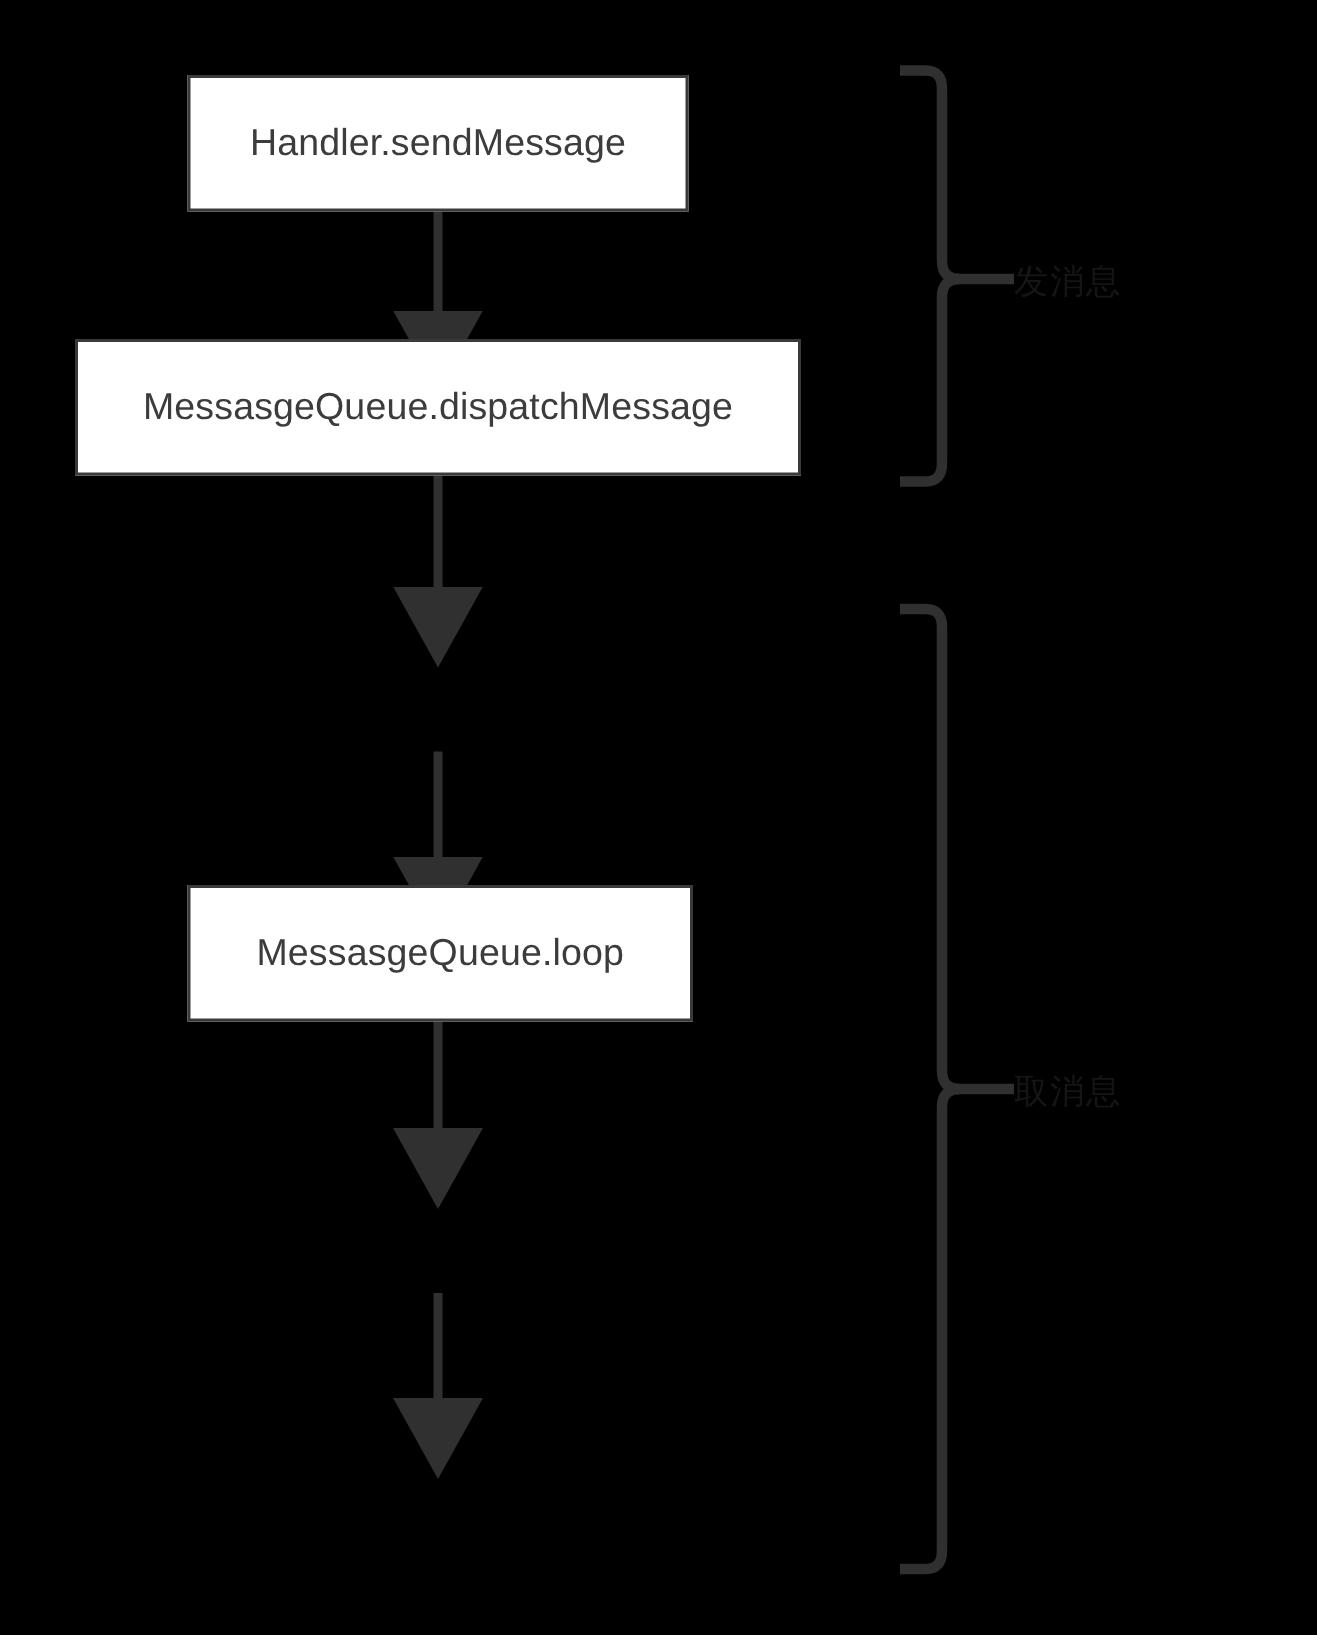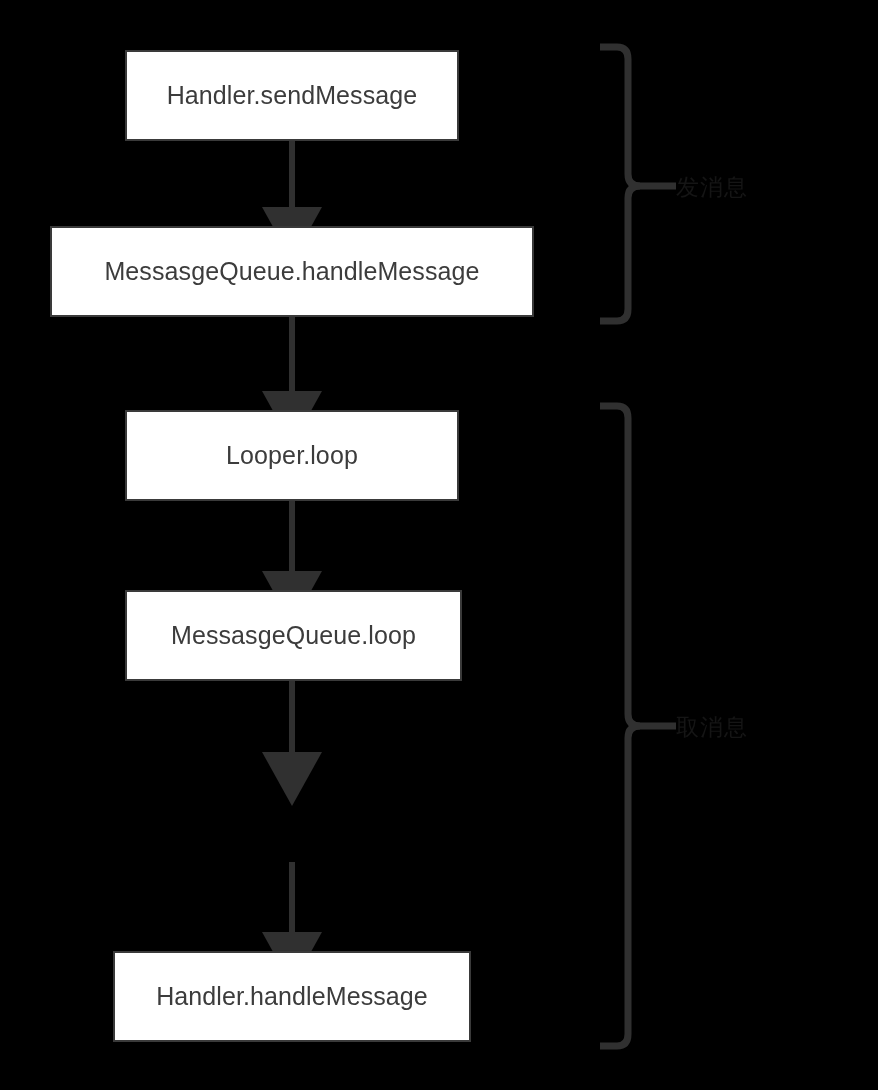--- a/index.html
+++ b/index.html
@@ -113,34 +113,28 @@
              Q 628,1046 617,1046
              L 600,1046" fill="none" stroke="#303030" stroke-width="7" stroke-linecap="butt" stroke-linejoin="miter"></path>
     <line x1="636" y1="726" x2="676" y2="726" stroke="#303030" stroke-width="7"></line>
   </svg>
 
   <div class="node node-1">
     <span>Handler.sendMessage</span>
   </div>
 
   <div class="node node-2">
-    <span>MessasgeQueue.handleMessage</span>
+    <span>MessasgeQueue.dispatchMessage</span>
   </div>
 
-  <div class="node node-3">
-    <span>Looper.loop</span>
-  </div>
 
   <div class="node node-4">
     <span>MessasgeQueue.loop</span>
   </div>
 
 
-  <div class="node node-6">
-    <span>Handler.handleMessage</span>
-  </div>
 
   <div class="brace-label brace-label-1">发消息</div>
 
   <div class="brace-label brace-label-2">取消息</div>
 
 
 </div>
 
 </body></html>

